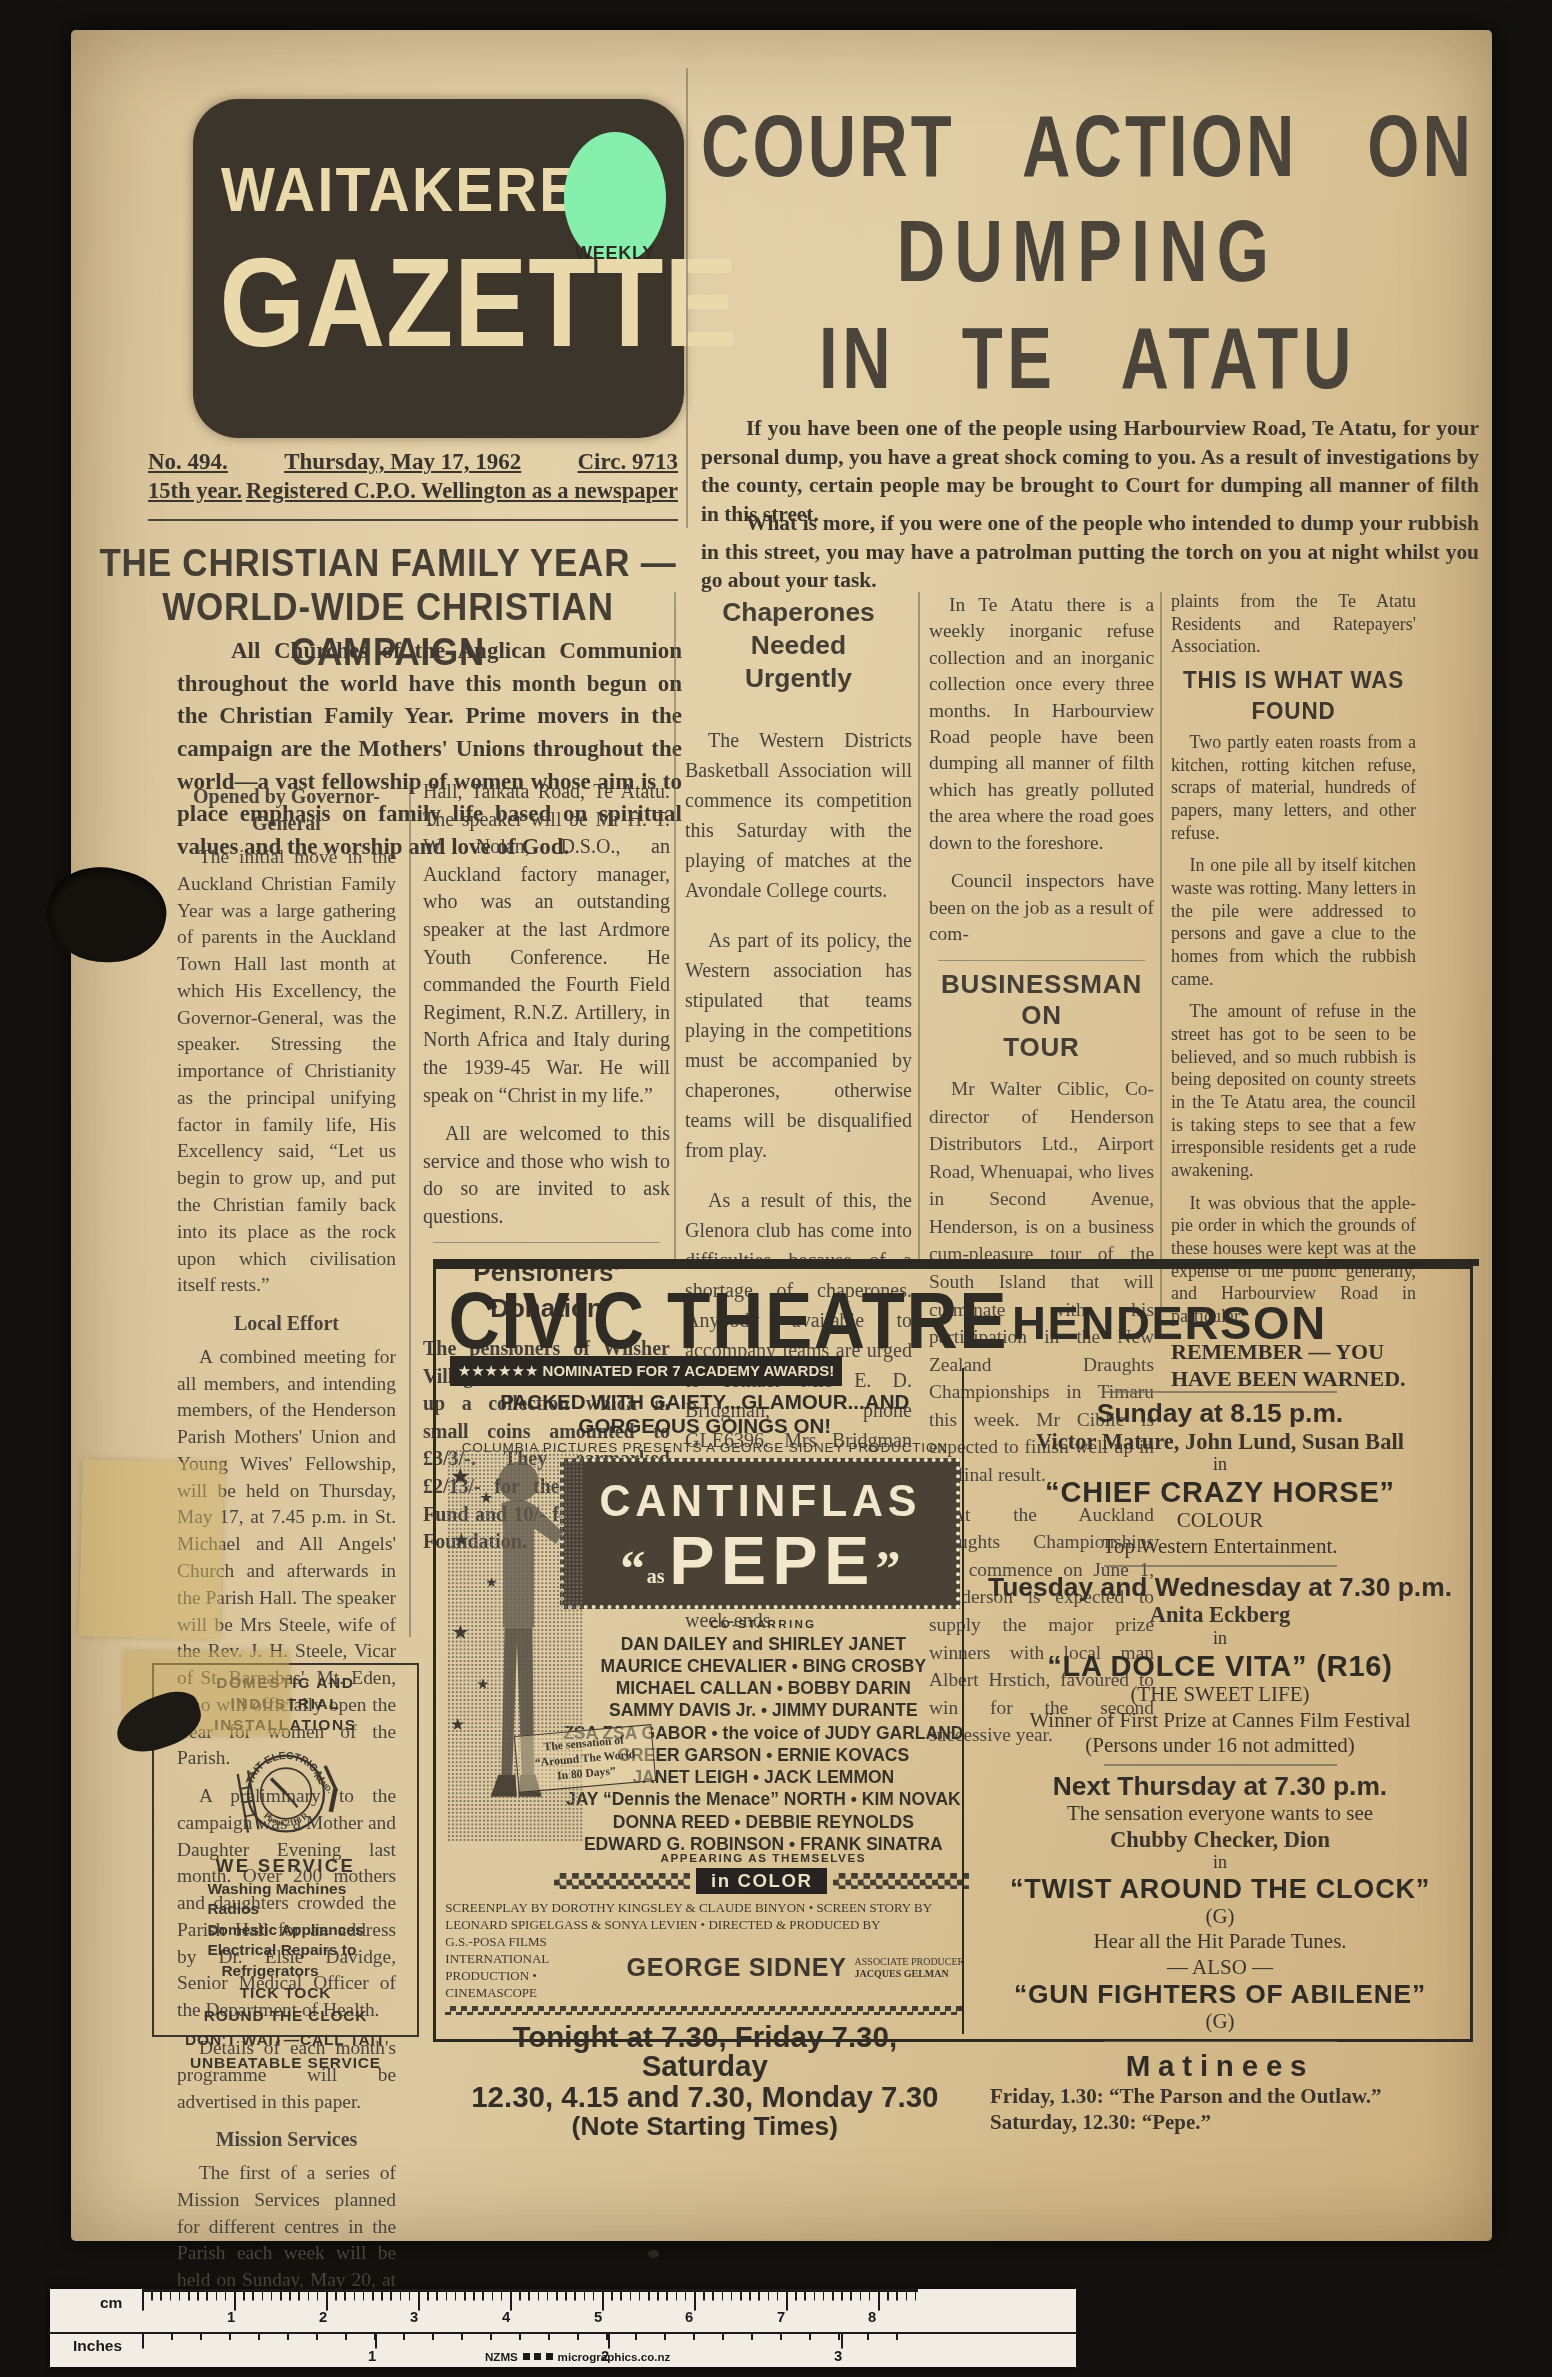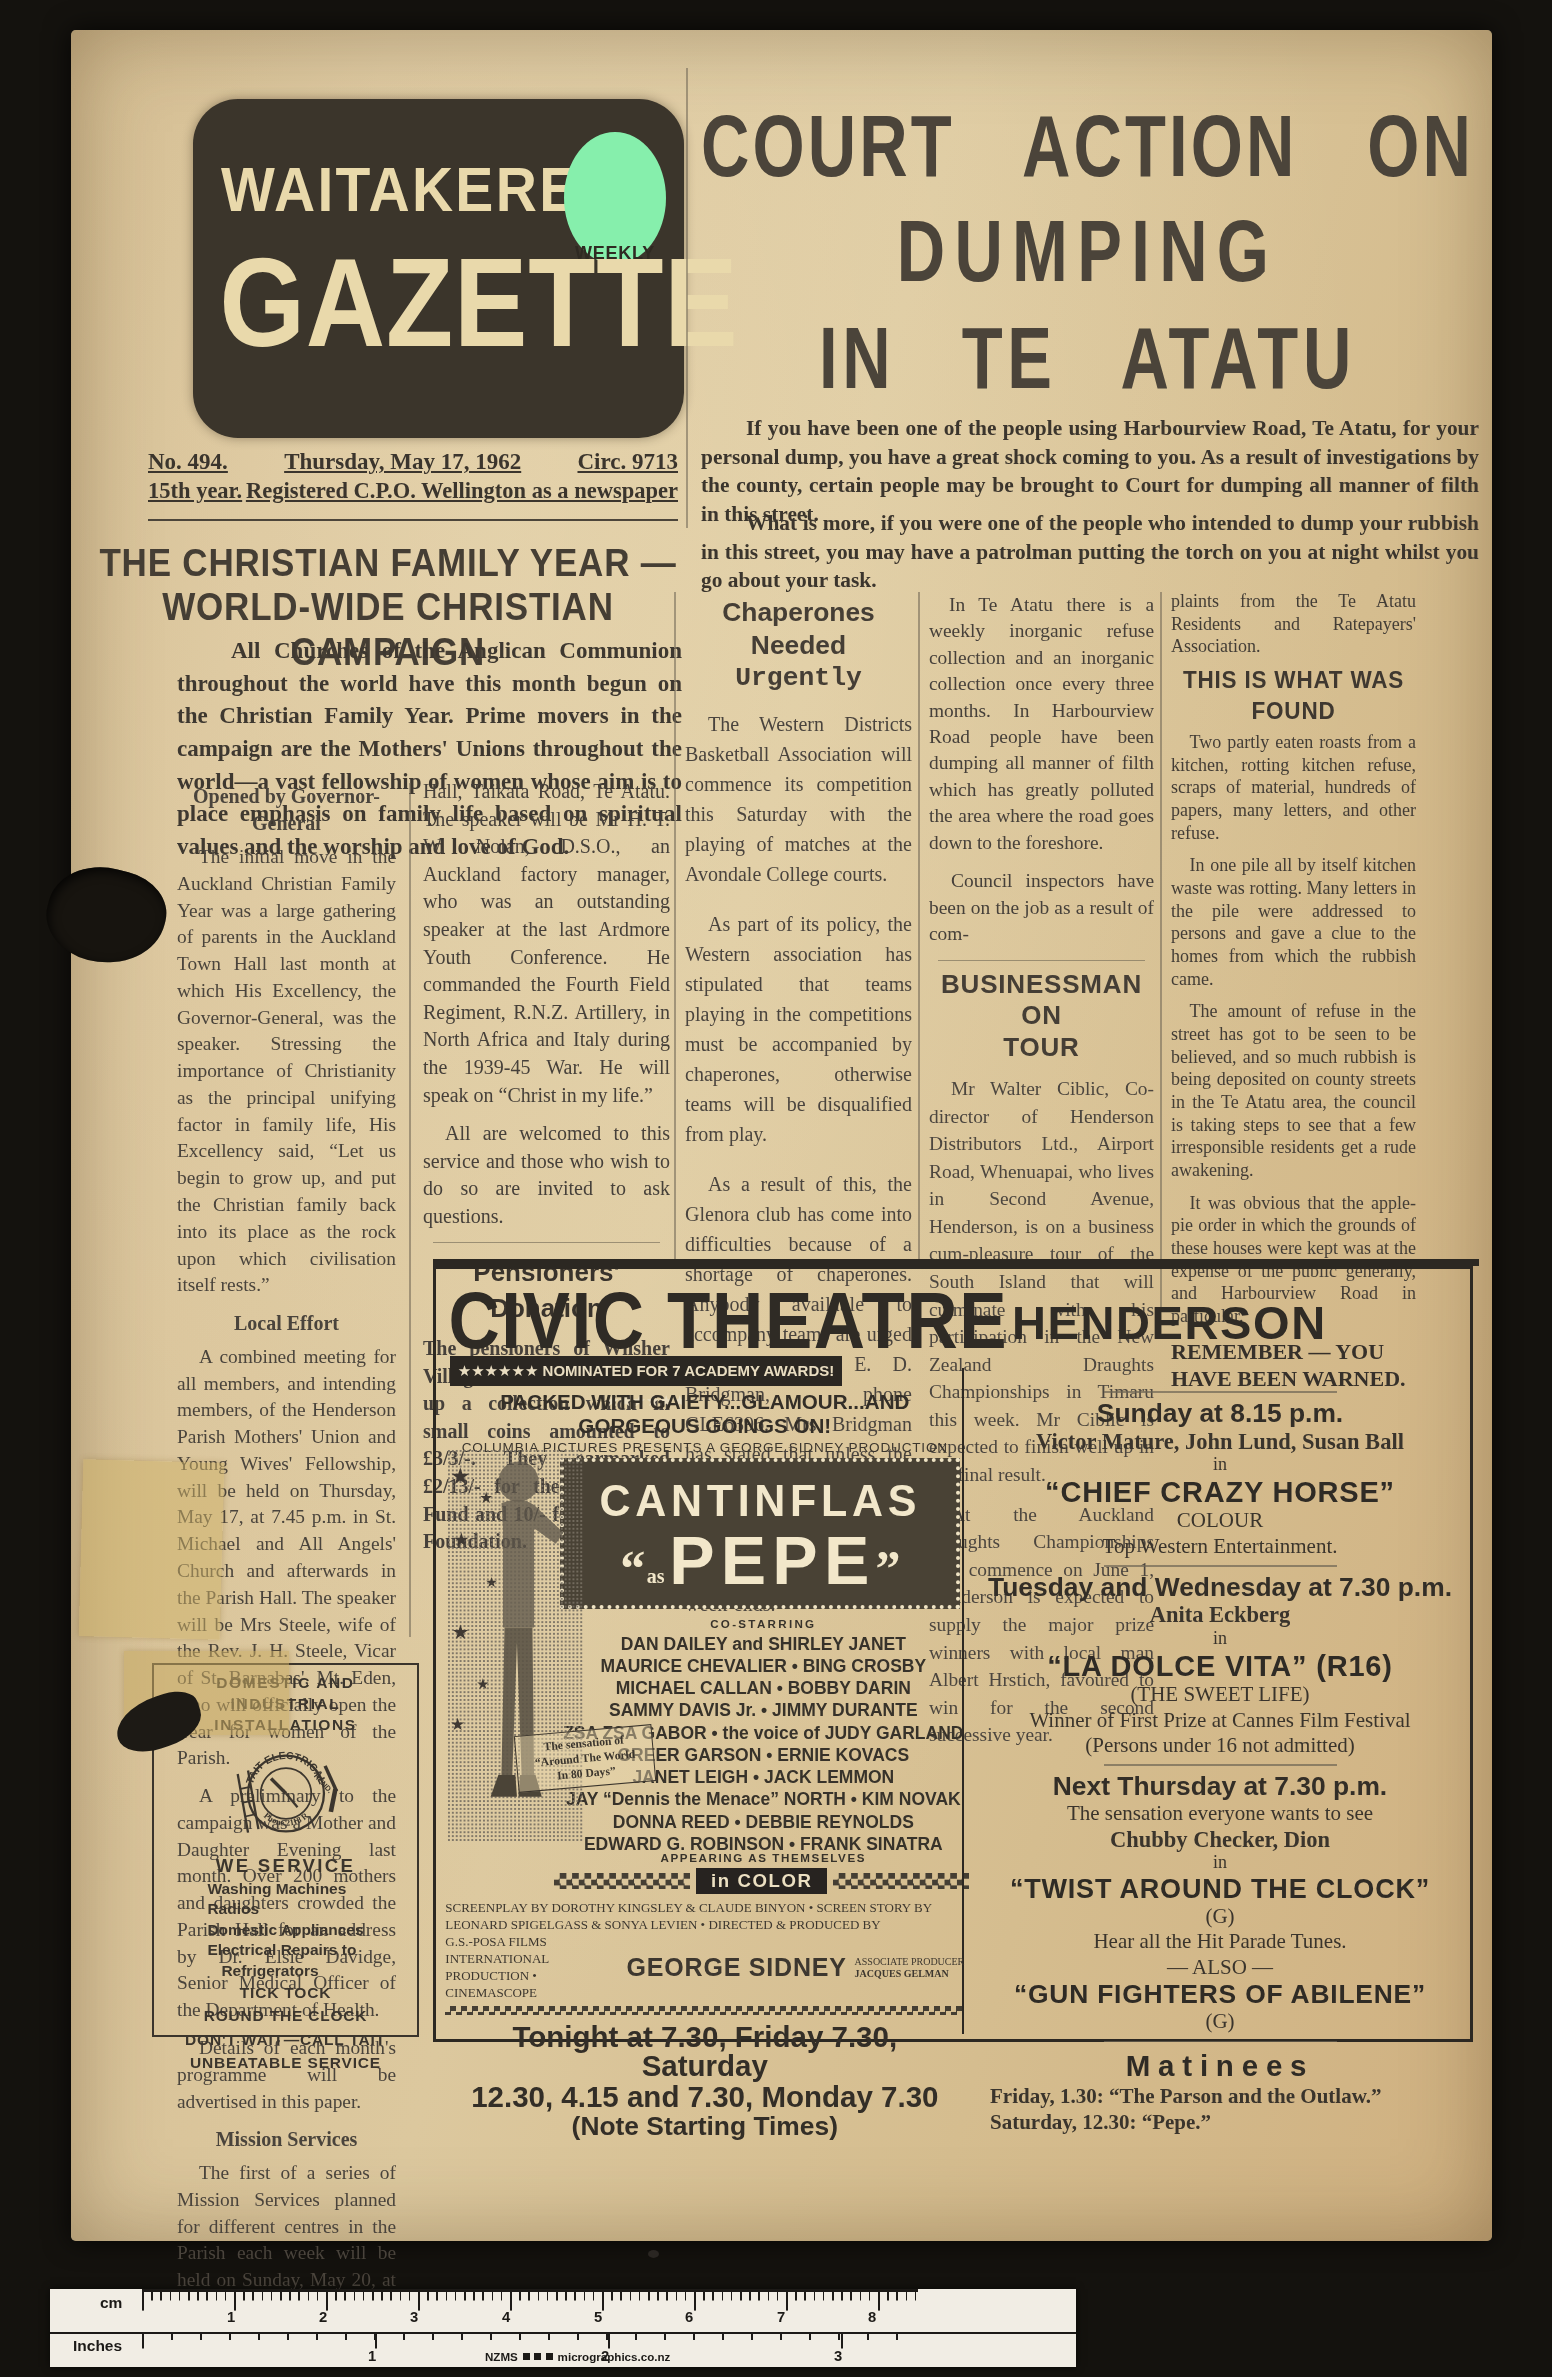--- a/index.html
+++ b/index.html
@@ -189,21 +189,21 @@
     <p class="noind">Hall, Taikata Road, Te Atatu. The speaker will be Mr H. T. W. Nolan, D.S.O., an Auckland factory manager, who was an outstanding speaker at the last Ardmore Youth Conference. He commanded the Fourth Field Regiment, R.N.Z. Artillery, in North Africa and Italy during the 1939-45 War. He will speak on “Christ in my life.”</p>
     <p>All are welcomed to this service and those who wish to do so are invited to ask questions.</p>
     <div class="midrule"></div>
     <div class="sans b" id="pensHead">Pensioners' Donation</div>
     <p class="b noind">The pensioners of Wilsher Village in Henderson took up a collection which in small coins amounted to £3/3/-.  They earmarked £2/13/- for the Ambulance Fund and 10/- for the Maori Foundation.</p>
   </div>
 
   <div class="abs vrule" style="left:674px;top:592px;height:674px;"></div>
   <div class="abs" id="col3">
     <div class="sans b h-chap">Chaperones Needed</div>
-    <div class="sans b h-chap" style="margin-bottom:14px;font-family:Liberation Mono, monospace;">Urgently</div>
+    <div class="sans b h-chap" style="margin-bottom:30px;">Urgently</div>
     <p class="j">The Western Districts Basketball Association will commence its competition this Saturday with the playing of matches at the Avondale College courts.</p>
     <p class="j">As part of its policy, the Western association has stipulated that teams playing in the competitions must be accompanied by chaperones, otherwise teams will be disqualified from play.</p>
     <p class="j">As a result of this, the Glenora club has come into difficulties because of a shortage of chaperones.  Anybody available to accompany teams are urged to contact Mrs E. D. Bridgman, phone GLE6396. Mrs Bridgman has stated that unless the club can receive support in the required manner, some teams will be unable to play this week-end and other week-ends.</p>
   </div>
 
   <div class="abs vrule" style="left:918px;top:592px;height:674px;"></div>
   <div class="abs" id="col4">
     <p class="j noind" style="text-indent:20px;">In Te Atatu there is a weekly inorganic refuse collection and an inorganic collection once every three months. In Harbourview Road people have been dumping all manner of filth which has greatly polluted the area where the road goes down to the foreshore.</p>
     <p class="j">Council inspectors have been on the job as a result of com-</p>
     <div class="midrule"></div>

